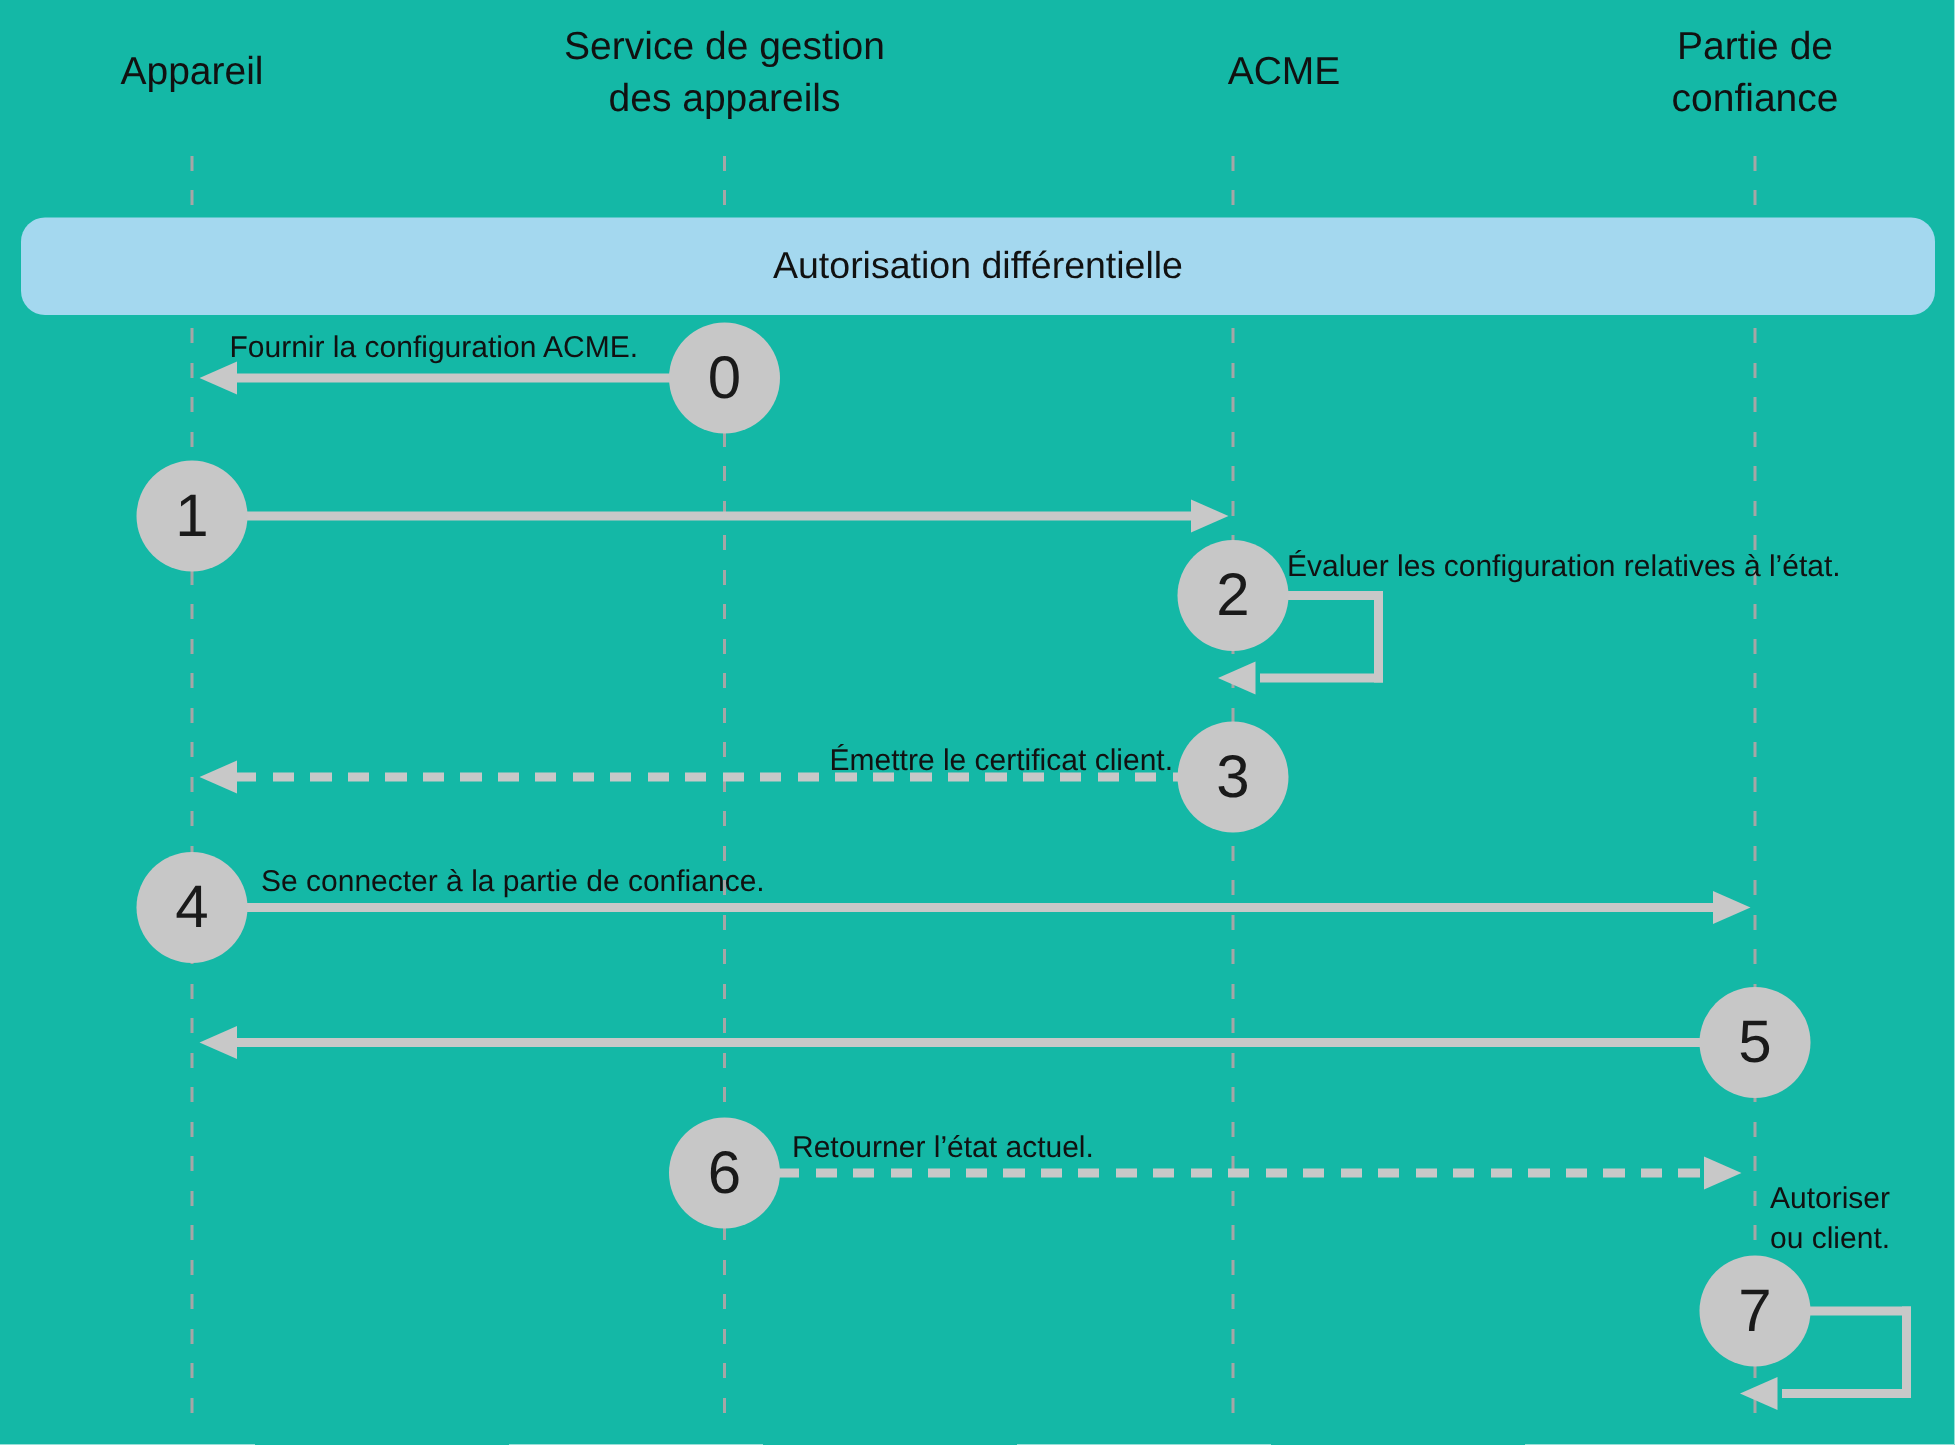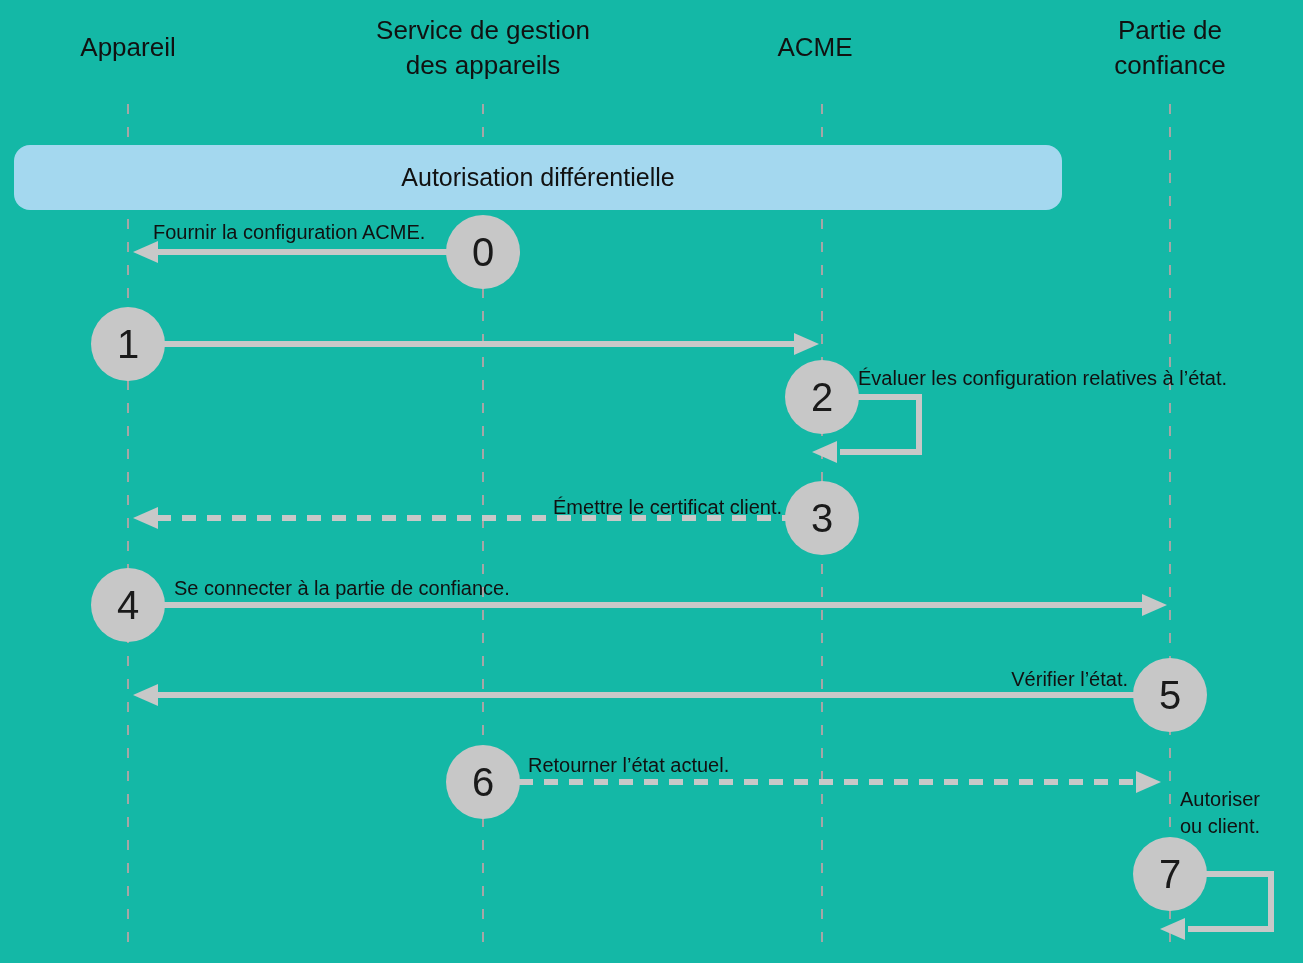--- a/index.html
+++ b/index.html
@@ -8,21 +8,21 @@
 
   
   .lifeline{position:absolute;top:104px;height:848px;width:2px;z-index:1;
     background:repeating-linear-gradient(180deg,#a6a6a6 0 10px,transparent 10px 23px);}
 
   
   .actor{position:absolute;width:300px;text-align:center;font-size:26px;line-height:35px;
     white-space:pre-line;z-index:5;color:#111111;}
 
   
-  .banner{position:absolute;left:14px;top:145px;width:1048px;height:65px;background:#a4d8ef;
+  .banner{position:absolute;left:14px;top:145px;width:1276px;height:65px;background:#a4d8ef;
     border-radius:16px;z-index:3;display:flex;align-items:center;justify-content:center;}
   .banner span{font-size:25px;color:#111111;}
 
   
   .circle{position:absolute;width:74px;height:74px;border-radius:50%;background:#c7c7c7;
     z-index:4;display:flex;align-items:center;justify-content:center;font-size:40px;color:#1a1a1a;}
 
   
   .line{position:absolute;height:6px;background:#c8c8c8;z-index:2;}
   .line.dashed{background:repeating-linear-gradient(90deg,#c8c8c8 0 14px,transparent 14px 25px);}
@@ -46,21 +46,21 @@
 <div class="diagram">
 
   <div class="lifeline" style="left:127px"></div>
   <div class="lifeline" style="left:482px"></div>
   <div class="lifeline" style="left:821px"></div>
   <div class="lifeline" style="left:1169px"></div>
 
   <div class="actor" style="left:-22px;top:30px">Appareil</div>
   <div class="actor" style="left:333px;top:13px">Service de gestion
 des appareils</div>
-  <div class="actor" style="left:665px;top:30px">ACME</div>
+  <div class="actor" style="left:706px;top:30px">ACME</div>
   <div class="actor" style="left:1020px;top:13px">Partie de
 confiance</div>
 
   <div class="banner">
     <span>Autorisation différentielle</span>
   </div>
 
   <div class="head left" style="left:133px;top:241px"></div>
   <div class="line" style="left:155px;top:249px;width:294px"></div>
   <div class="msg" style="left:153px;top:219px">Fournir la configuration ACME.</div>
@@ -80,21 +80,20 @@
   <div class="msg right" style="left:480px;top:494px;width:302px">Émettre le certificat client.</div>
   <div class="circle" style="left:785px;top:481px">3</div>
 
   <div class="line" style="left:164px;top:602px;width:978px"></div>
   <div class="head right" style="left:1142px;top:594px"></div>
   <div class="msg" style="left:174px;top:575px">Se connecter à la partie de confiance.</div>
   <div class="circle" style="left:91px;top:568px">4</div>
 
   <div class="head left" style="left:133px;top:684px"></div>
   <div class="line" style="left:157px;top:692px;width:977px"></div>
-  <div class="msg right" style="left:826px;top:666px;width:302px">Vérifier l’état.</div>
   <div class="circle" style="left:1133px;top:658px">5</div>
 
   <div class="line dashed" style="left:519px;top:779px;width:617px"></div>
   <div class="head right" style="left:1136px;top:771px"></div>
   <div class="msg" style="left:528px;top:752px">Retourner l’état actuel.</div>
   <div class="circle" style="left:446px;top:745px">6</div>
 
   <div class="loop" style="left:1188px;top:871px;width:80px;height:49px"></div>
   <div class="head left" style="left:1160px;top:918px"></div>
   <div class="msg" style="left:1180px;top:786px">Autoriser

